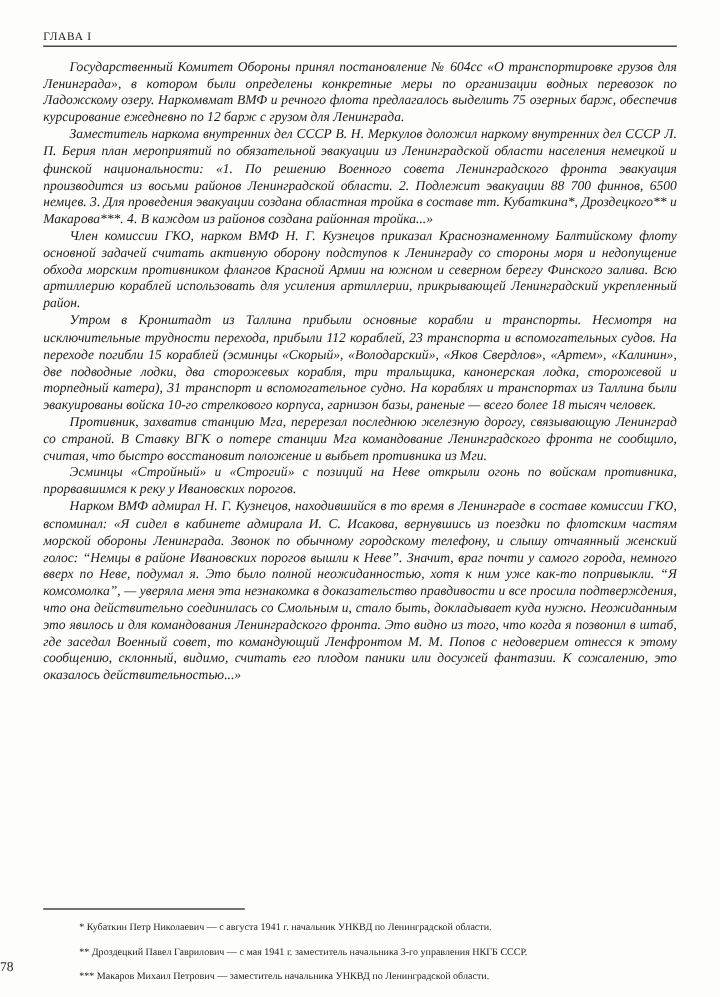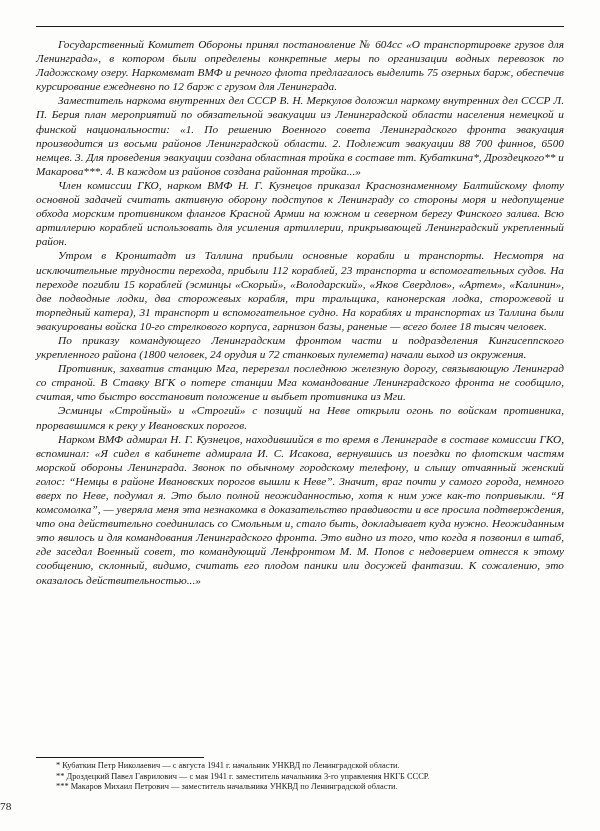--- a/index.html
+++ b/index.html
@@ -56,44 +56,44 @@
   }
   .footnote-rule {
     width: 168px;
     border-top: 1px solid #1a1a1a;
     margin-bottom: 3px;
   }
   .footnotes .fn {
     font-size: 8.4px;
     line-height: 10.6px;
     text-align: justify;
-    margin: 0;
+    margin: 10px;
     text-indent: 20px;
   }
   .page-number {
     position: absolute;
     left: 0;
     right: 0;
     top: 800px;
     text-align: left;
     font-size: 11.3px;
   }
 </style>
 </head>
 <body>
 
 <div class="page">
   <div class="content">
+    <div class="header-line">ГЛАВА I</div>
     <div class="header-rule"></div>
     <div class="body-text">
       <p>Государственный Комитет Обороны принял постановление № 604сс «О транспортиров­ке грузов для Ленинграда», в котором были определены конкретные меры по организации водных перевозок по Ладожскому озеру. Наркомвмат ВМФ и речного флота предлагалось выделить 75 озерных барж, обеспечив курсирование ежедневно по 12 барж с грузом для Ле­нинграда.</p>
       <p>Заместитель наркома внутренних дел СССР В. Н. Меркулов доложил наркому внутренних дел СССР Л. П. Берия план мероприятий по обязательной эвакуации из Ленинградской области населения немецкой и финской национальности: «1. По решению Военного совета Ле­нинградского фронта эвакуация производится из восьми районов Ленинградской области. 2. Подлежит эвакуации 88 700 финнов, 6500 немцев. 3. Для проведения эвакуации создана об­ластная тройка в составе тт. Кубаткина*, Дроздецкого** и Макарова***. 4. В каждом из райо­нов создана районная тройка...»</p>
       <p>Член комиссии ГКО, нарком ВМФ Н. Г. Кузнецов приказал Краснознаменному Балтий­скому флоту основной задачей считать активную оборону подступов к Ленинграду со стороны моря и недопущение обхода морским противником флангов Красной Армии на южном и се­верном берегу Финского залива. Всю артиллерию кораблей использовать для усиления артил­лерии, прикрывающей Ленинградский укрепленный район.</p>
       <p>Утром в Кронштадт из Таллина прибыли основные корабли и транспорты. Несмотря на исключительные трудности перехода, прибыли 112 кораблей, 23 транспорта и вспомогатель­ных судов. На переходе погибли 15 кораблей (эсминцы «Скорый», «Володарский», «Яков Свердлов», «Артем», «Калинин», две подводные лодки, два сторожевых корабля, три тральщи­ка, канонерская лодка, сторожевой и торпедный катера), 31 транспорт и вспомогательное суд­но. На кораблях и транспортах из Таллина были эвакуированы войска 10-го стрелкового кор­пуса, гарнизон базы, раненые — всего более 18 тысяч человек.</p>
-      <p>По приказу командующего Ленинградским фронтом части и подразделения Кингисепп­ского укрепленного района (1800 человек, 24 орудия и 72 станковых пулемета) начали выход из окружения.</p>
       <p>Противник, захватив станцию Мга, перерезал последнюю железную дорогу, связываю­щую Ленинград со страной. В Ставку ВГК о потере станции Мга командование Ленинград­ского фронта не сообщило, считая, что быстро восстановит положение и выбьет противни­ка из Мги.</p>
       <p>Эсминцы «Стройный» и «Строгий» с позиций на Неве открыли огонь по войскам против­ника, прорвавшимся к реку у Ивановских порогов.</p>
       <p>Нарком ВМФ адмирал Н. Г. Кузнецов, находившийся в то время в Ленинграде в составе комиссии ГКО, вспоминал: «Я сидел в кабинете адмирала И. С. Исакова, вернувшись из поездки по флотским частям морской обороны Ленинграда. Звонок по обычному город­скому телефону, и слышу отчаянный женский голос: “Немцы в районе Ивановских поро­гов вышли к Неве”. Значит, враг почти у самого города, немного вверх по Неве, подумал я. Это было полной неожиданностью, хотя к ним уже как-то попривыкли. “Я комсомолка”, — уверяла меня эта незнакомка в доказательство правдивости и все просила подтверждения, что она действительно соединилась со Смольным и, стало быть, докладывает куда нужно. Неожиданным это явилось и для командования Ленинградского фронта. Это видно из того, что когда я позвонил в штаб, где заседал Военный совет, то командующий Ленфронтом М. М. Попов с недоверием отнесся к этому сообщению, склонный, видимо, считать его плодом паники или досужей фантазии. К сожалению, это оказалось действительностью...»</p>
     </div>
   </div>
 
   <div class="footnotes">
     <div class="footnote-rule"></div>
     <p class="fn">* Кубаткин Петр Николаевич — с августа 1941 г. начальник УНКВД по Ленинградской области.</p>
     <p class="fn">** Дроздецкий Павел Гаврилович — с мая 1941 г. заместитель начальника 3-го управления НКГБ СССР.</p>

